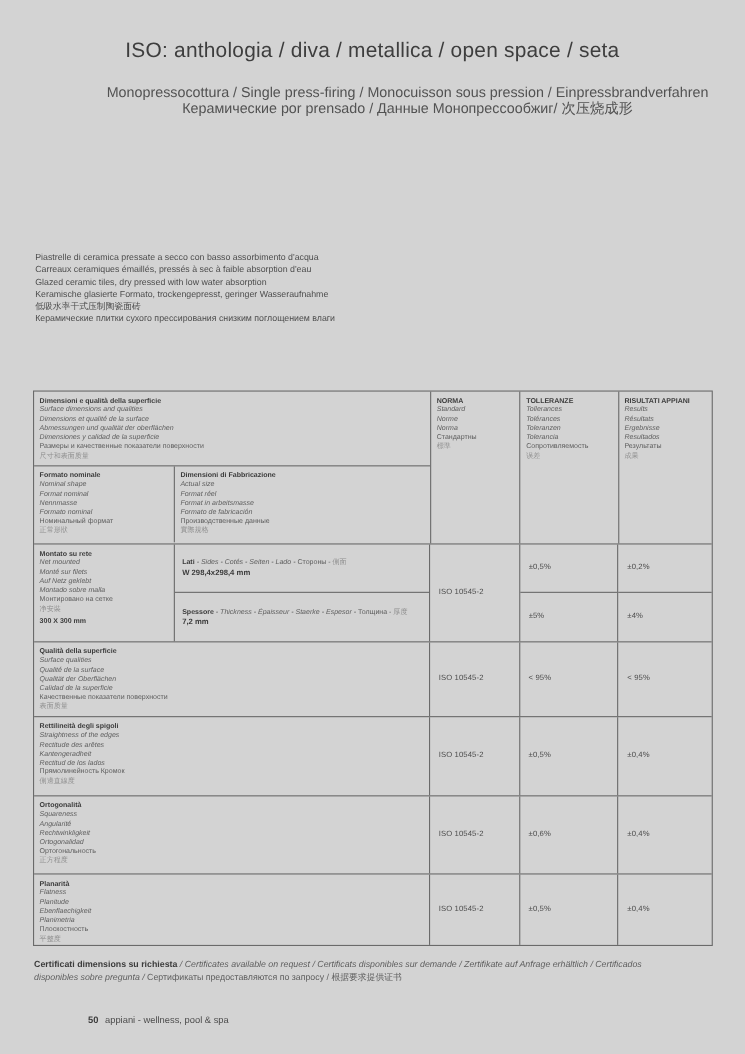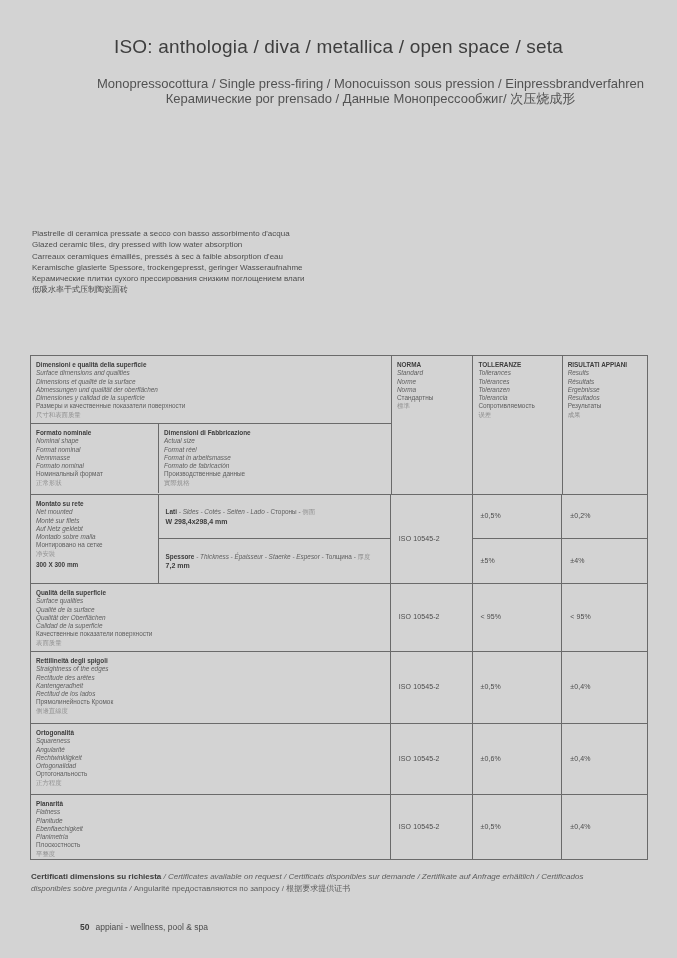--- a/index.html
+++ b/index.html
@@ -75,25 +75,25 @@
 
   <div class="title">ISO: anthologia / diva / metallica / open space / seta</div>
 
   <div class="subtitles">
     <div>Monopressocottura / Single press-firing / Monocuisson sous pression / Einpressbrandverfahren</div>
     <div>Керамические por prensado / Данные Монопрессообжиг/ 次压烧成形</div>
   </div>
 
   <div class="description">
       <div class="t-d">Piastrelle di ceramica pressate a secco con basso assorbimento d'acqua</div>
+      <div class="t-d">Carreaux ceramiques émaillés, pressés à sec à faible absorption d'eau</div>
       <div class="t-d">Glazed ceramic tiles, dry pressed with low water absorption</div>
-      <div class="t-d">Carreaux ceramiques émaillés, pressés à sec à faible absorption d'eau</div>
-      <div class="t-d">Keramische glasierte Spessore, trockengepresst, geringer Wasseraufnahme</div>
+      <div class="t-d">Keramische glasierte Formato, trockengepresst, geringer Wasseraufnahme</div>
+      <div class="t-d">低吸水率干式压制陶瓷面砖</div>
       <div class="t-d">Керамические плитки сухого прессирования снизким поглощением влаги</div>
-      <div class="t-d">低吸水率干式压制陶瓷面砖</div>
     </div>
 
   <div class="spec-table">
 
     <div class="flex-row" style="height:138px">
       <div class="w-left">
         <div class="stack" style="height:67px">
             <div class="t-b">Dimensioni e qualità della superficie</div>
             <div class="t-i">Surface dimensions and qualities</div>
             <div class="t-i">Dimensions et qualité de la surface</div>
@@ -238,19 +238,19 @@
           <div class="t-r">Плоскостность</div>
           <div class="t-z">平整度</div>
         </div>
       <div class="val w-norma bl">ISO 10545-2</div>
       <div class="val w-toll bl">±0,5%</div>
       <div class="val w-ris bl">±0,4%</div>
     </div>
 
   </div>
 
-  <div class="cert-footer"><span class="t-b">Certificati dimensions su richiesta </span><span class="t-i">/ Certificates available on request  / Certificats disponibles sur demande  / Zertifikate auf Anfrage erhältlich  / Certificados disponibles sobre pregunta  / </span><span class="t-r">Angularité предоставляются по запросу / </span><span class="t-r">根据要求提供证书</span></div>
+  <div class="cert-footer"><span class="t-b">Certificati dimensions su richiesta </span><span class="t-i">/ Certificates available on request  / Certificats disponibles sur demande  / Zertifikate auf Anfrage erhältlich  / Certificados disponibles sobre pregunta  / </span><span class="t-r">Сертификаты предоставляются по запросу / </span><span class="t-r">根据要求提供证书</span></div>
 
   <div class="page-footer">
     <span class="t-b">50</span><span>appiani - wellness, pool &amp; spa</span>
   </div>
 
 </div>
 
 </body></html>

